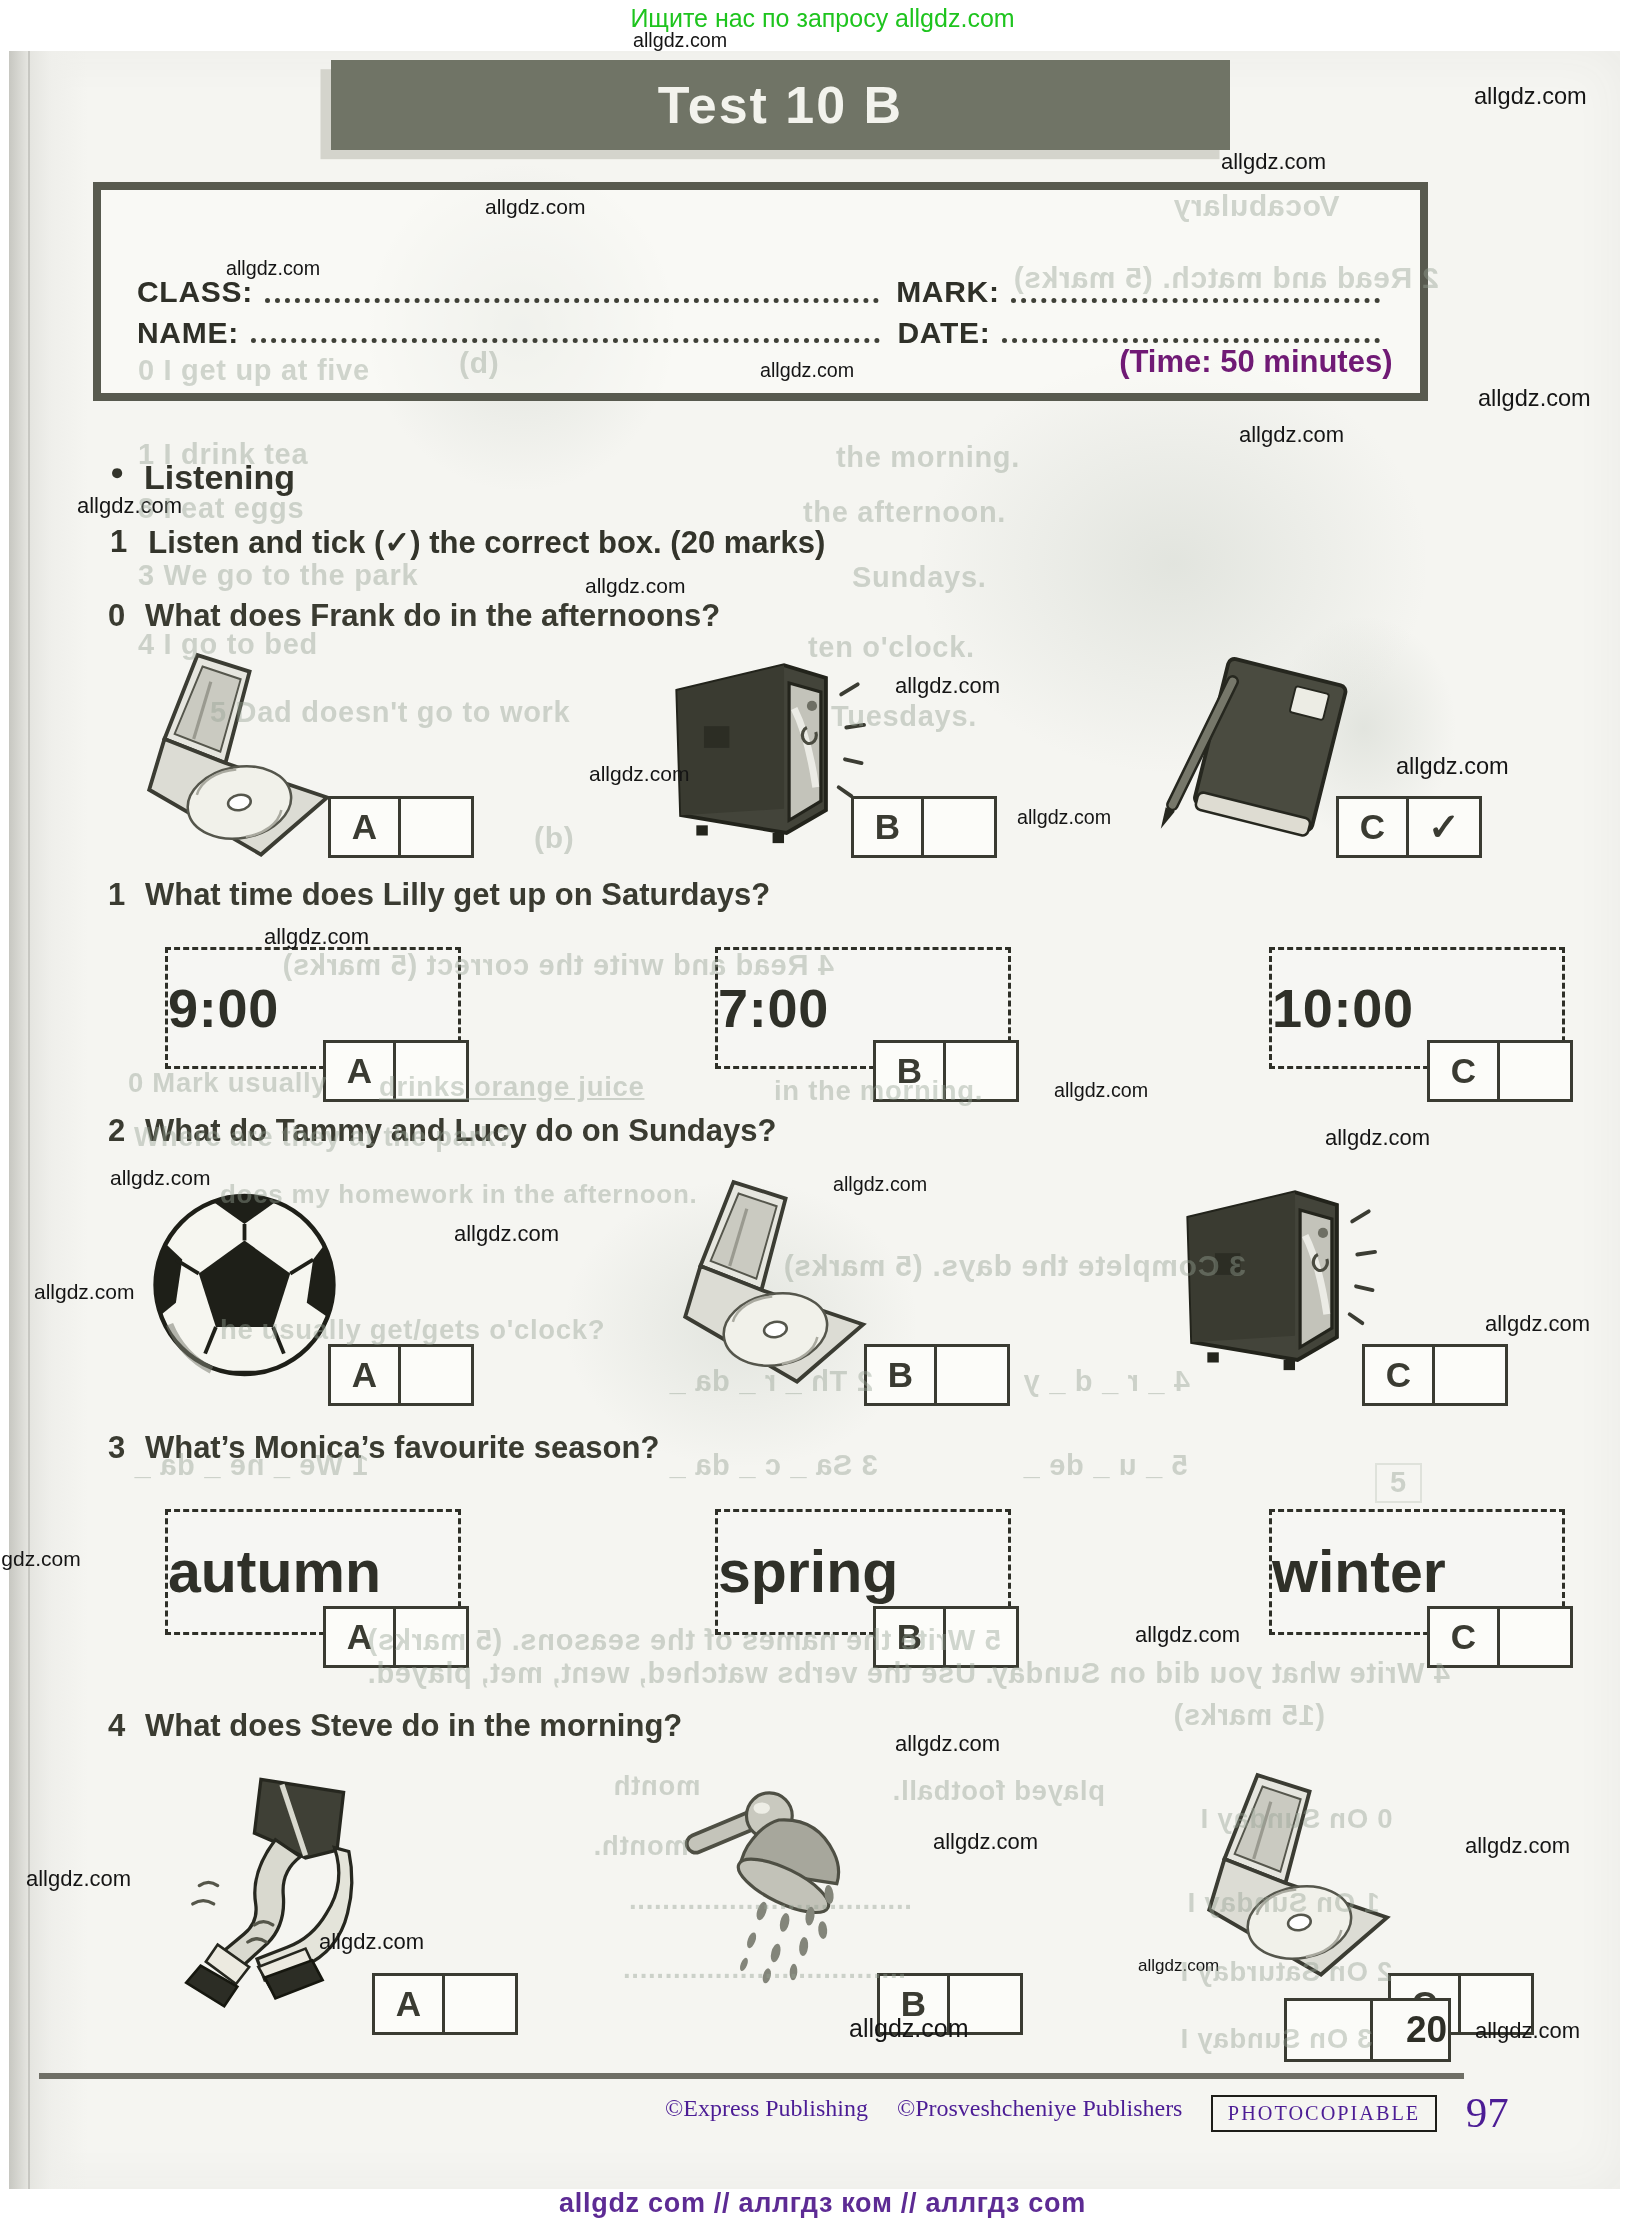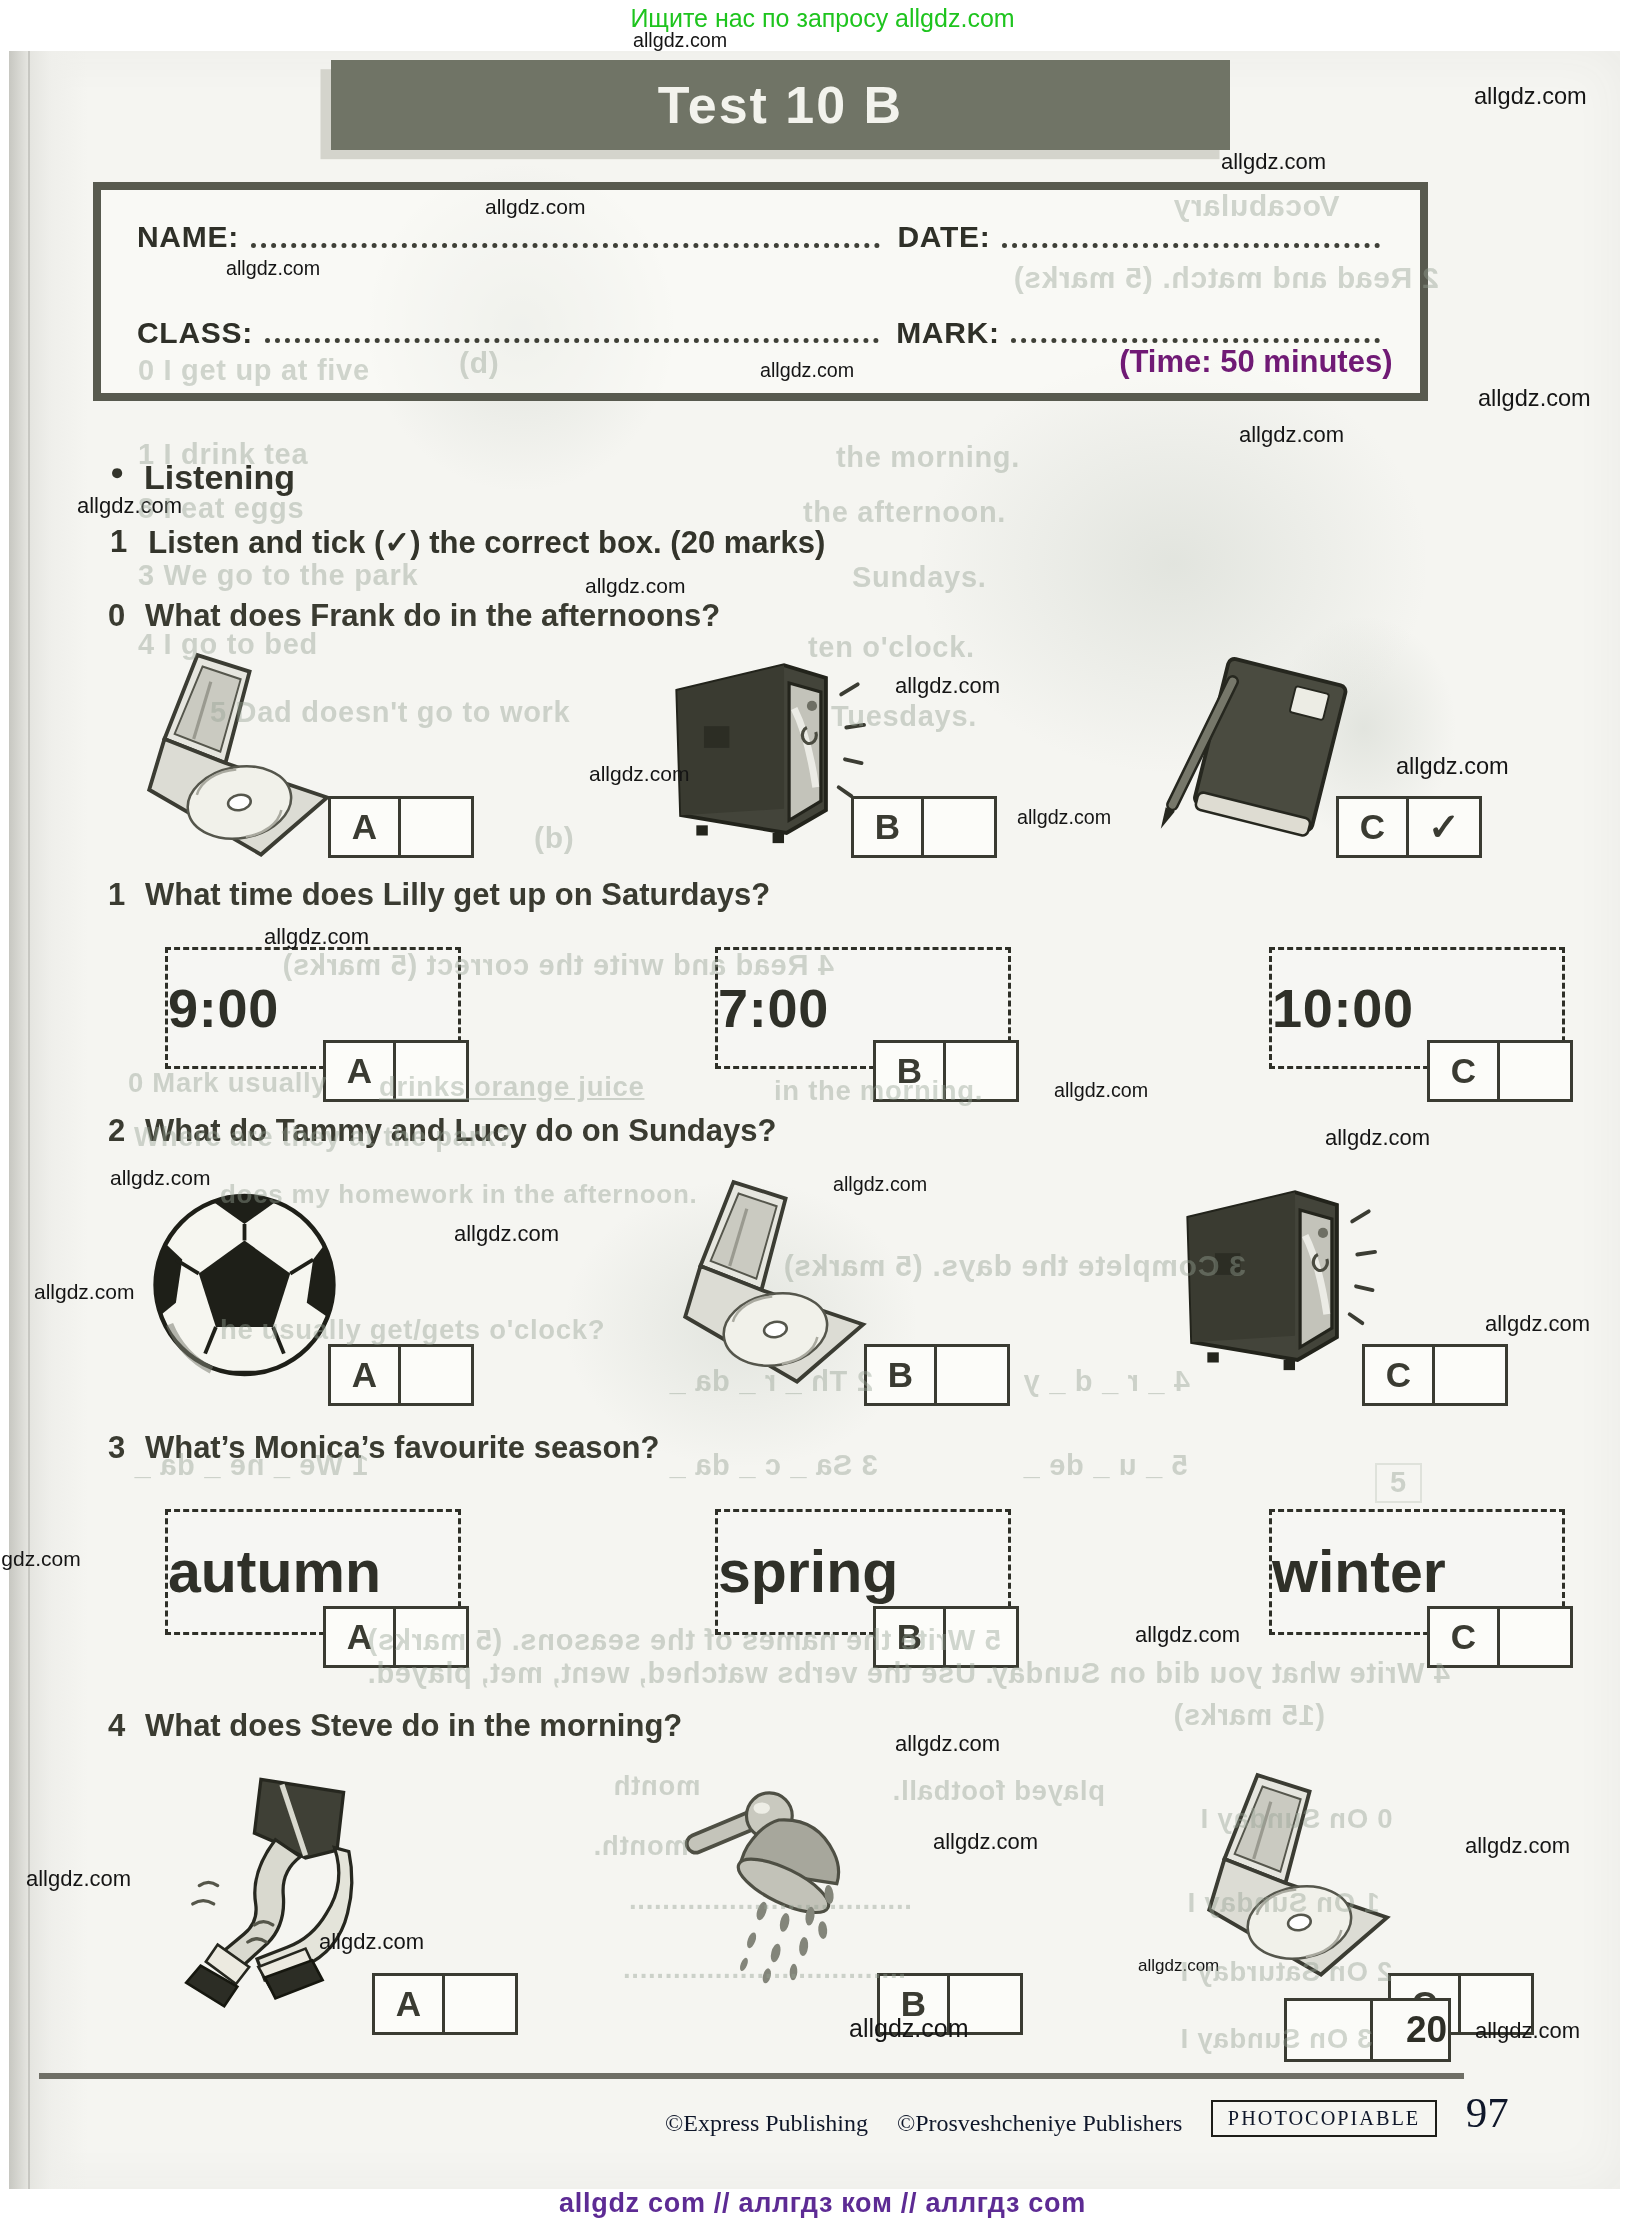--- a/index.html
+++ b/index.html
@@ -80,22 +80,22 @@
     box-sizing:border-box;background:rgba(249,249,245,.35);}
   .dashed-box span{font-size:54px;font-weight:700;letter-spacing:0.7px;color:#2f3028;}
   .season .dashed-box span{font-size:59px;letter-spacing:0;}
   
   .score-box{position:absolute;left:1284px;top:1998px;width:161px;height:58px;border:3.9px solid #3a3b32;
     background:#fbfbf8;display:flex;box-sizing:content-box;}
   .score-box .blank{width:83px;border-right:3.9px solid #3a3b32;}
   .score-box .val{flex:1;display:flex;align-items:center;justify-content:center;font-size:37px;font-weight:700;color:#2e2f27;padding-left:32px;}
   
   .footer-rule{position:absolute;left:39px;top:2073px;width:1425px;height:5.9px;background:#6f6f66;}
-  .footer-row{position:absolute;left:665px;top:2095px;display:flex;align-items:flex-end;gap:29px;
-    font-family:"Liberation Serif", serif;font-size:24px;color:#0f172a;white-space:nowrap;}
+  .footer-row{position:absolute;left:665px;top:2095px;display:flex;align-items:flex-start;gap:29px;
+    font-family:"Liberation Serif", serif;font-size:24px;color:#4c1d95;white-space:nowrap;}
   .photocopiable{border:2.6px solid #1d1d18;padding:5.2px 14.4px;font-size:20.3px;letter-spacing:2px;}
   .page-num{font-size:43px;margin-top:-6.6px;}
 </style>
 </head>
 <body>
 
 <div class="page"></div>
 
 <div id="overlay">
 
@@ -106,30 +106,30 @@
 
   <div class="promo-top">Ищите нас по запросу allgdz.com</div>
   <div class="promo-bottom">allgdz com  //  аллгдз ком  //  аллгдз com</div>
 
   <div class="test-bar">
     <h1>Test 10 B</h1>
   </div>
 
   <div class="info-box">
     <div class="info-inner">
+      <div class="info-row second">
+        <span class="ib-label">CLASS:</span>
+        <span class="dot long"></span>
+        <span class="ib-label">MARK:</span>
+        <span class="dot short"></span>
+      </div>
       <div class="info-row">
         <span class="ib-label">NAME:</span>
         <span class="dot long"></span>
         <span class="ib-label">DATE:</span>
-        <span class="dot short"></span>
-      </div>
-      <div class="info-row second">
-        <span class="ib-label">CLASS:</span>
-        <span class="dot long"></span>
-        <span class="ib-label">MARK:</span>
         <span class="dot short"></span>
       </div>
       <div class="time-note">(Time: 50 minutes)</div>
     </div>
   </div>
 
   <div class="sec-head">
     <span class="bullet">●</span><span>Listening</span>
   </div>
   <div class="task-head">

